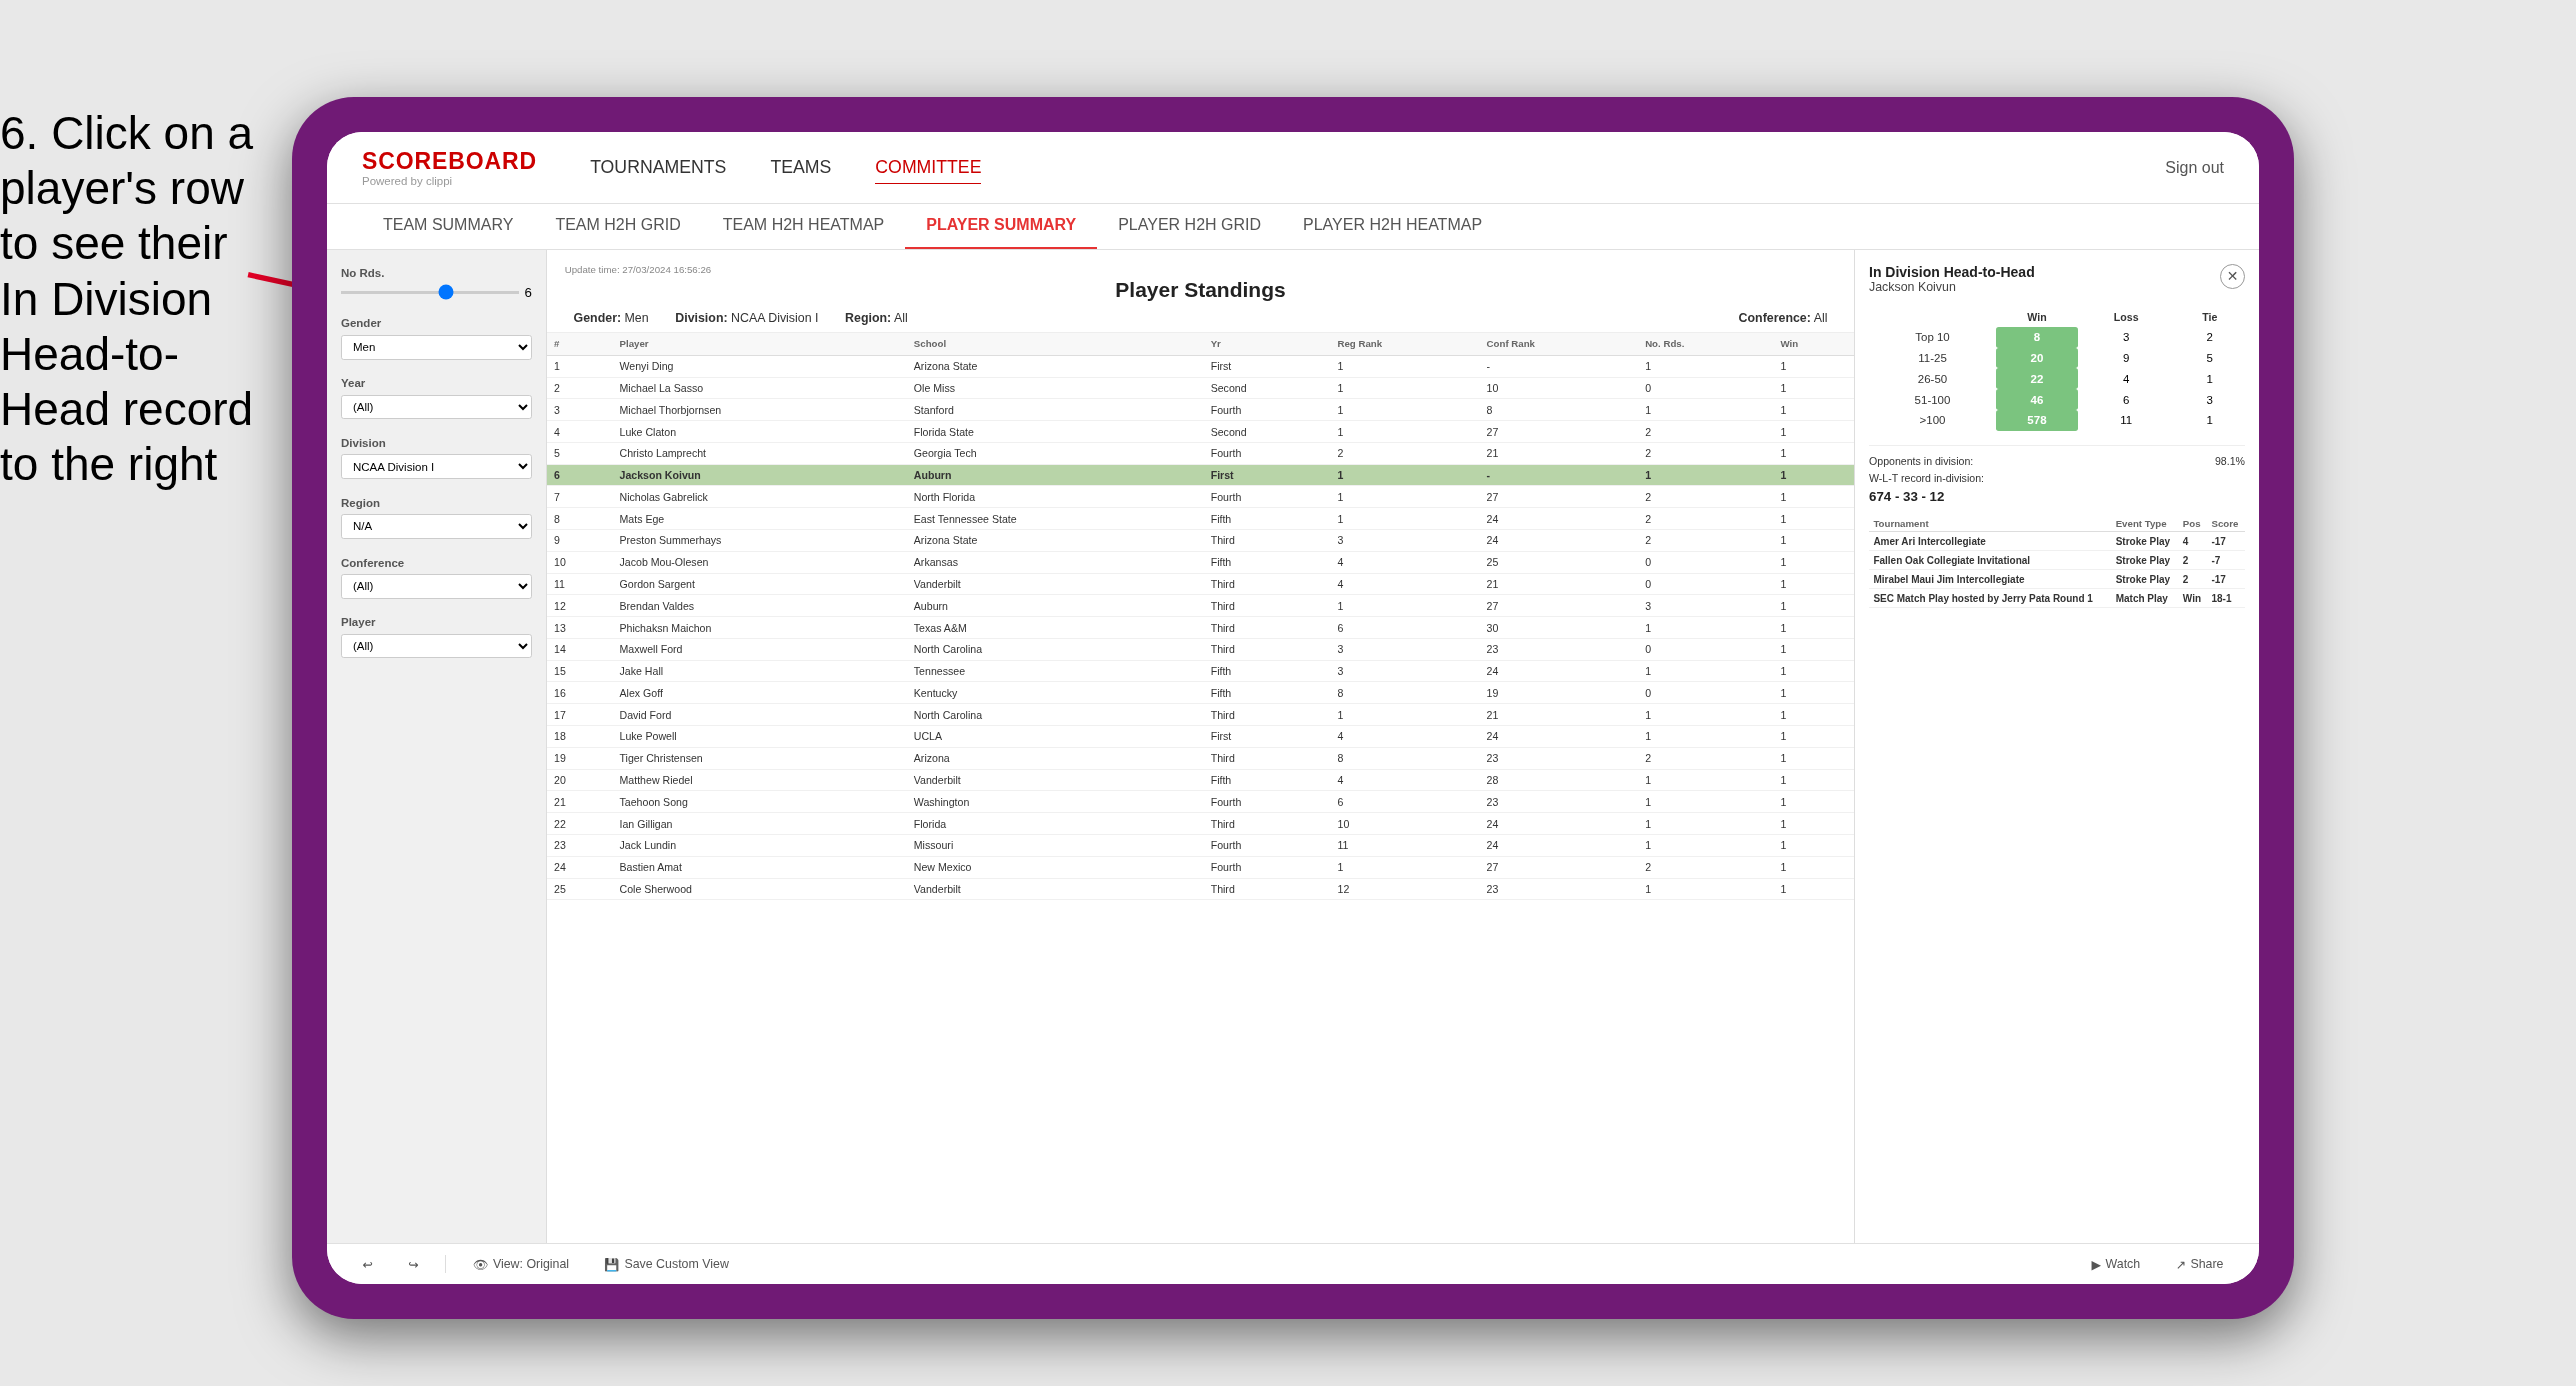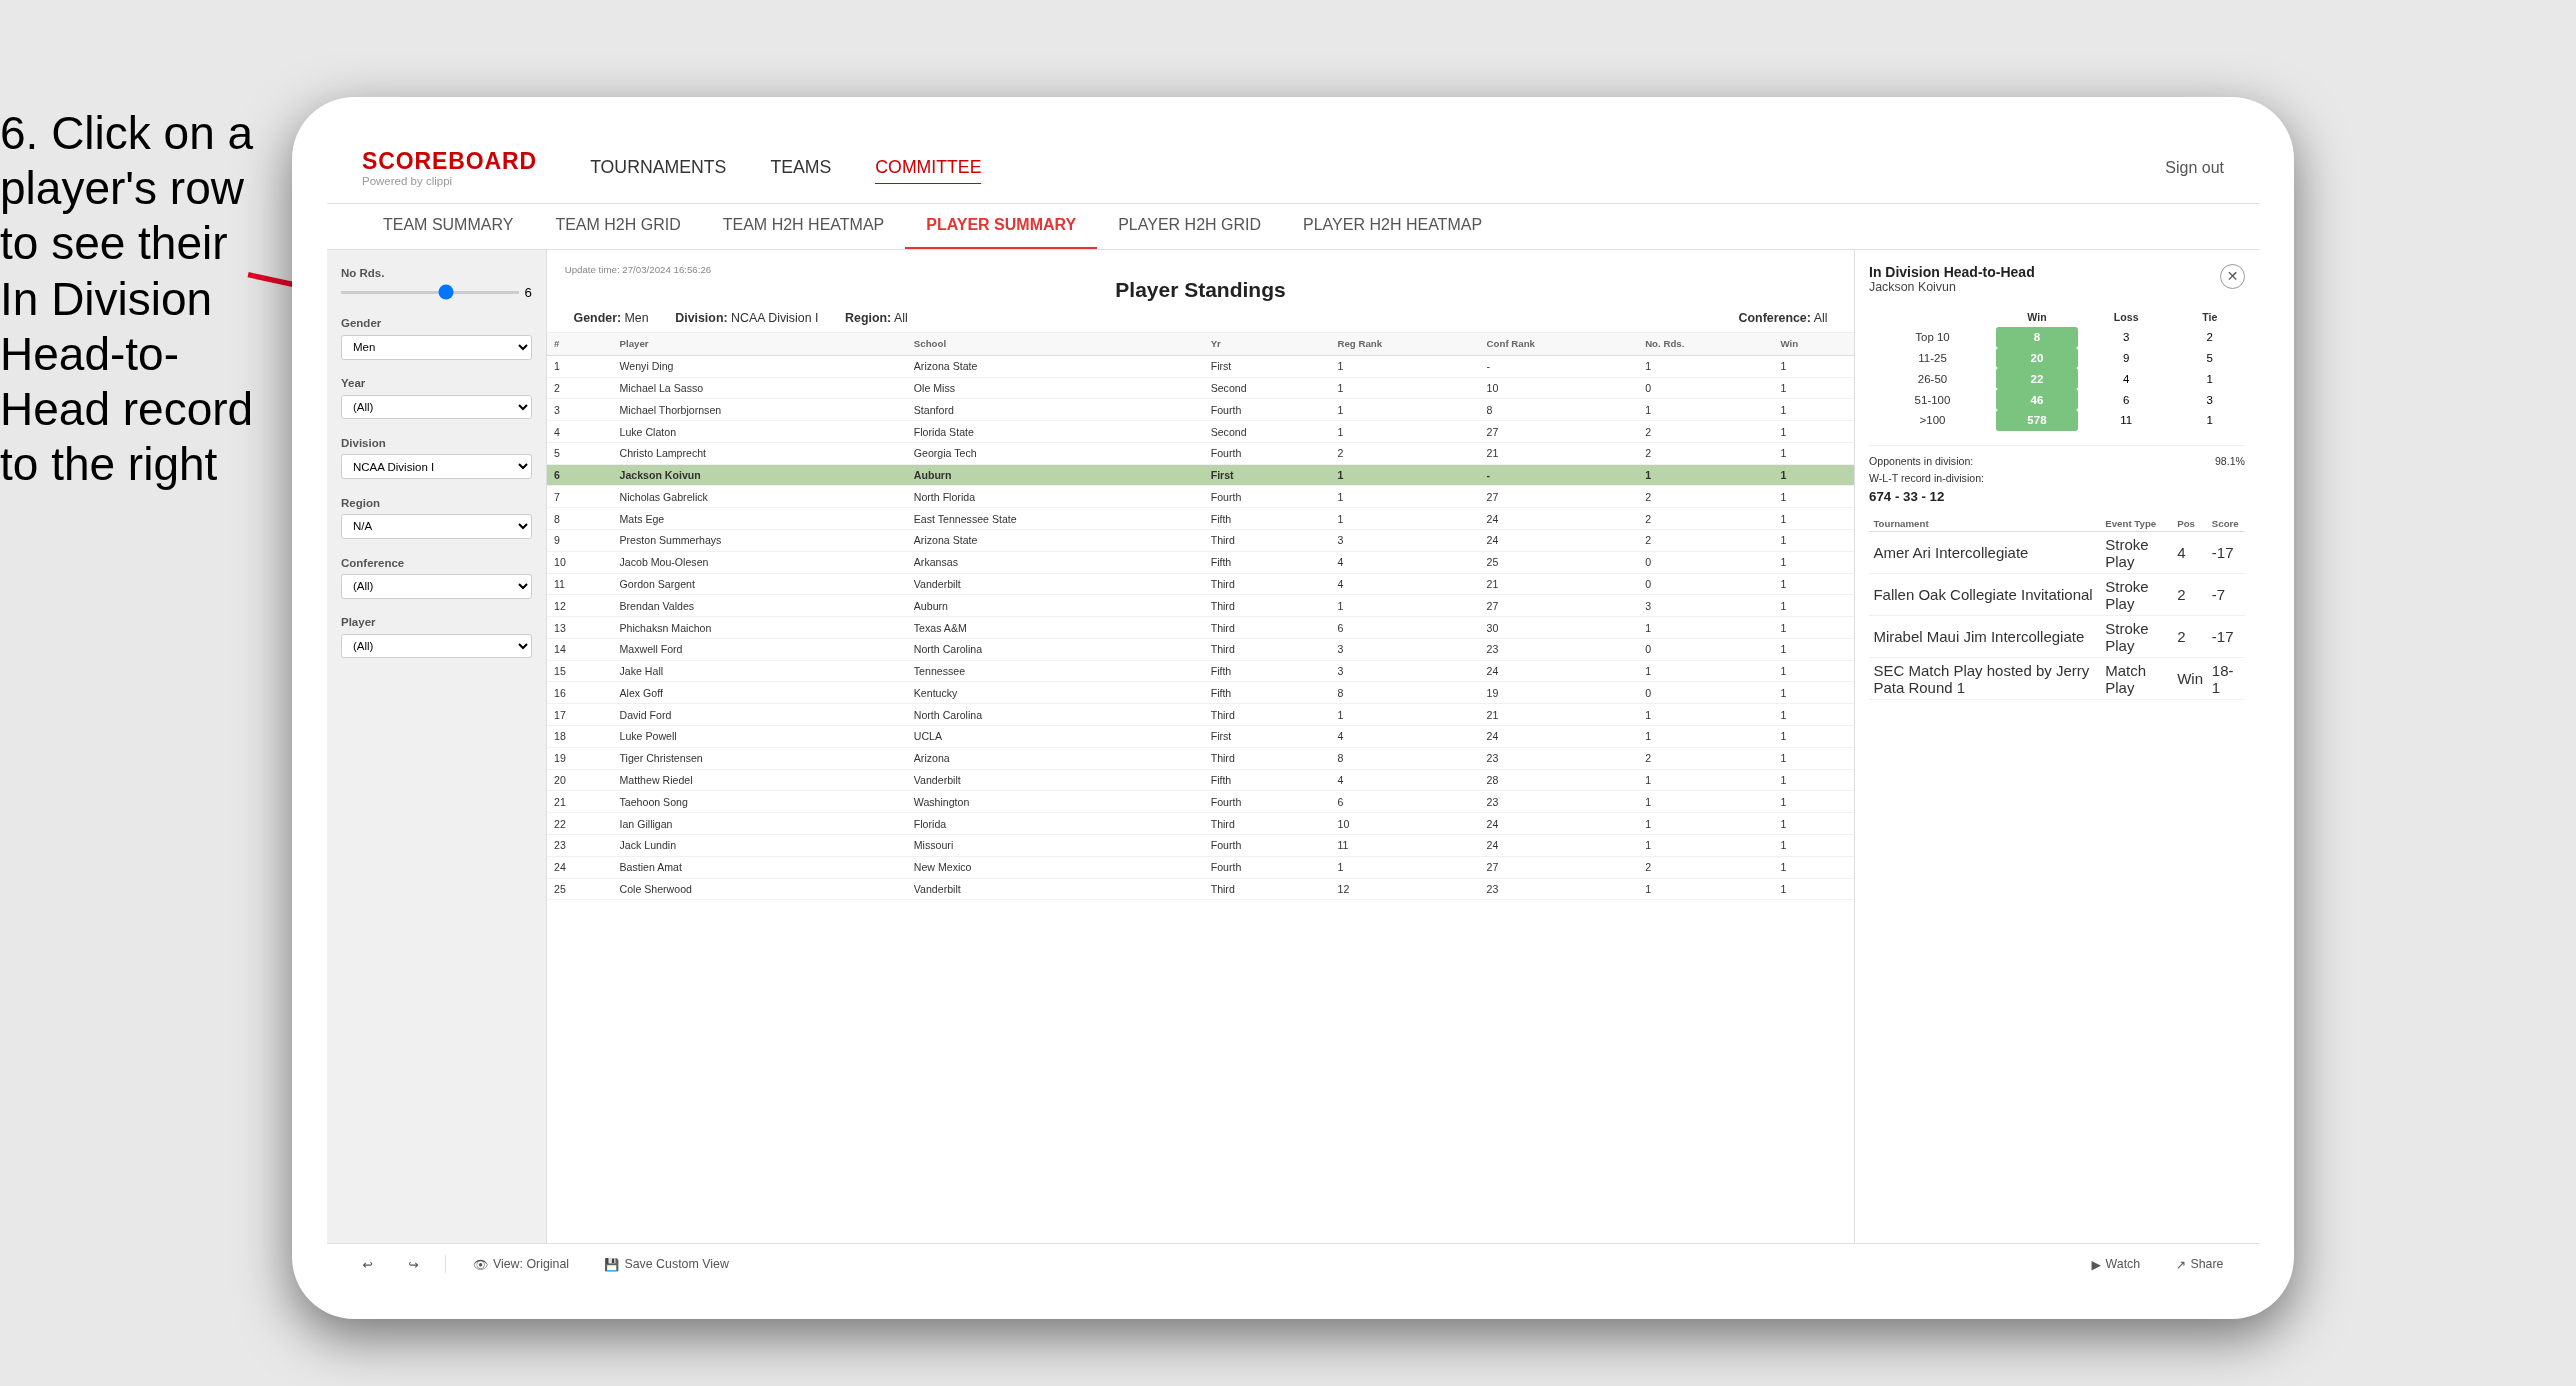--- a/index.html
+++ b/index.html
@@ -34,21 +34,21 @@
       pointer-events: none;
     }
 
     
     .tablet-frame {
       position: absolute;
       left: 292px;
       top: 97px;
       width: 2002px;
       height: 1222px;
-      background: #ffffff;
+      background: #701a75;
       border-radius: 62px;
       padding: 35px;
       box-shadow: 0 17.7px 53px rgba(0,0,0,0.5);
     }
 
     .tablet-screen {
       width: 100%;
       height: 100%;
       background: #fff;
       border-radius: 35px;
@@ -362,22 +362,23 @@
       padding: 2.7px 4.4px;
       font-size: 9.7px;
       color: #666;
       font-weight: 600;
       border-bottom: 0.9px solid #ddd;
     }
 
     .tournament-table td {
       padding: 3.5px 4.4px;
       border-bottom: 0.9px solid #f0f0f0;
-      font-size: 15px;
+      font-size: 10px;
       color: #333;
+      font-weight: bold;
     }
 
     
     .bottom-toolbar {
       display: flex;
       align-items: center;
       padding: 8.9px 26.6px;
       background: #fff;
       border-top: 0.9px solid #e0e0e0;
       gap: 17.7px;

